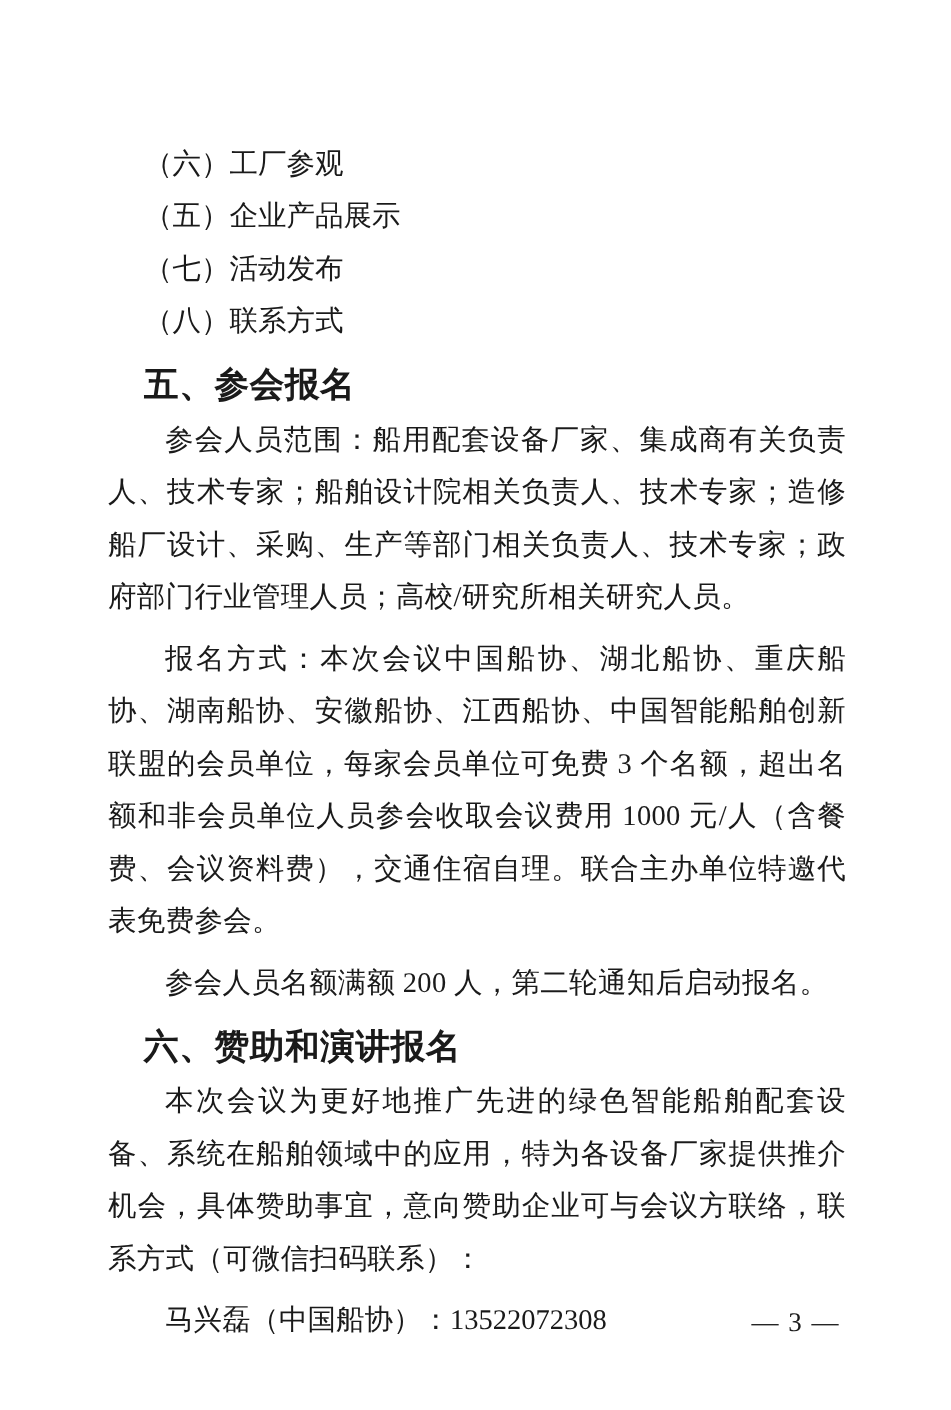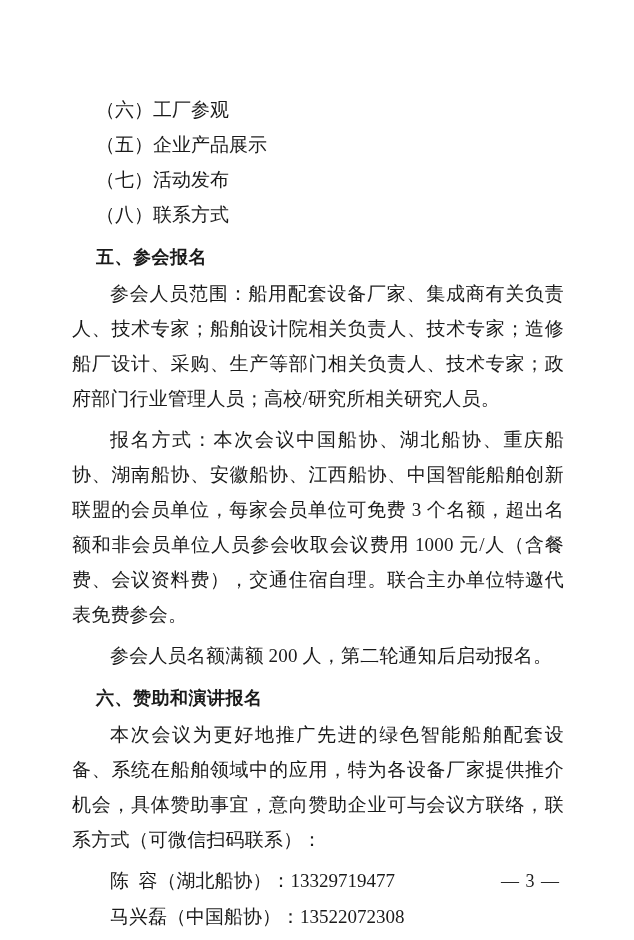--- a/index.html
+++ b/index.html
@@ -24,21 +24,21 @@
     width: 492px;
   }
   .list-item {
     font-size: 19px;
     line-height: 35px;
     text-indent: 0;
     padding-left: 24px;
     white-space: pre;
   }
   .heading {
-    font-size: 18px;
+    font-size: 23px;
     font-weight: bold;
     line-height: 38px;
     padding-left: 24px;
     white-space: pre;
     letter-spacing: 0.5px;
   }
   .para {
     font-size: 19px;
     line-height: 35px;
     text-align: justify;
@@ -92,19 +92,18 @@
     <p class="para">参会人员名额满额 200 人，第二轮通知后启动报名。</p>
 
     <div class="spacer-sm"></div>
 
     <div class="heading">六、赞助和演讲报名</div>
 
     <p class="para">本次会议为更好地推广先进的绿色智能船舶配套设备、系统在船舶领域中的应用，特为各设备厂家提供推介机会，具体赞助事宜，意向赞助企业可与会议方联络，联系方式（可微信扫码联系）：</p>
 
     <div class="spacer-sm"></div>
 
-    <div class="contact">陈  容（湖北船协）：13329719477</div>
     <div class="contact">马兴磊（中国船协）：13522072308</div>
 
   </div>
 
   <div id="page-number">— 3 —</div>
 </div>
 
 </body></html>

